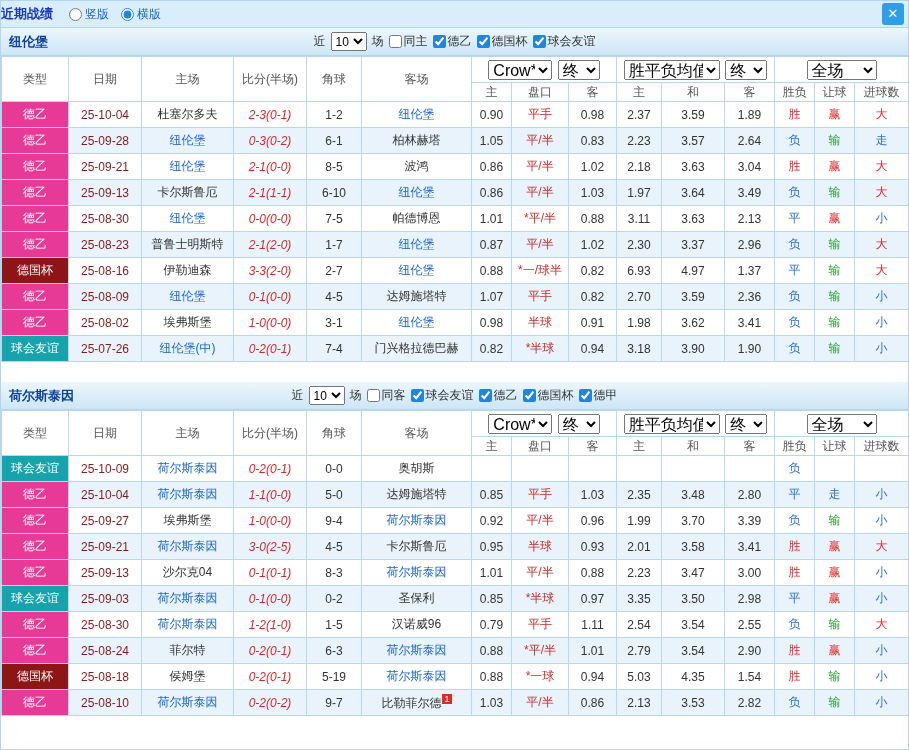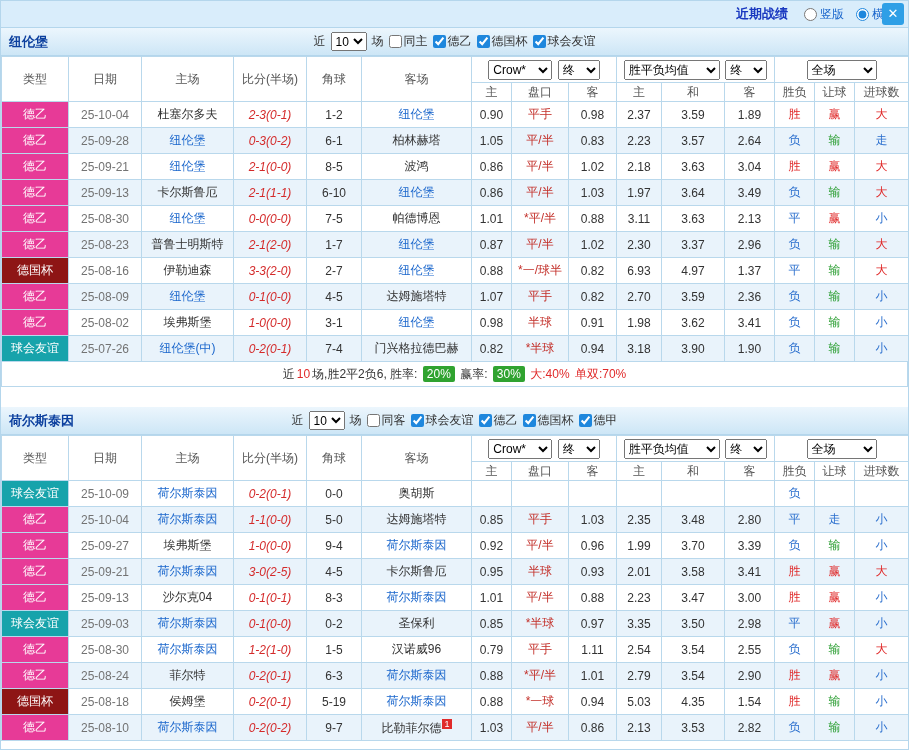--- a/index.html
+++ b/index.html
@@ -7,21 +7,21 @@
   body {
     width:909px; height:750px; overflow:hidden; background:#fff;
     font-family:"Liberation Sans","DejaVu Sans",sans-serif;
     font-size:12px; color:#333;
   }
   .app { width:909px; height:750px; overflow:hidden; background:#fff; border:1px solid #b4d6ec; }
 
   
   .topbar {
     height:27px; background:#d9edfb; border-bottom:1px solid #b4d6ec;
-    display:flex; align-items:center; justify-content:flex-end; position:relative;
+    display:flex; align-items:center; justify-content:flex-start; position:relative;
   }
   .tb-title { color:#1a39c0; font-weight:bold; font-size:13px; margin-right:16px; }
   .tb-radio { display:flex; align-items:center; gap:3px; margin-right:12px; color:#1a66cc; cursor:pointer; }
   .tb-radio input { margin:0; width:13px; height:13px; accent-color:#1e87dd; }
   .close-btn {
     position:absolute; right:4px; top:2px; width:22px; height:22px;
     background:#2e9fe6; color:#fff; border:none; border-radius:3px;
     font-size:13px; line-height:22px; text-align:center; cursor:pointer; padding:0;
   }
 
@@ -40,31 +40,31 @@
   .f-check input { margin:0; width:13px; height:13px; accent-color:#1e87dd; }
 
   
   table.stats-table { width:907px; border-collapse:collapse; table-layout:fixed; }
   .stats-table th, .stats-table td {
     border:1px solid #b9d8ec; text-align:center; padding:0 1px;
     white-space:nowrap; overflow:hidden;
   }
   .stats-table thead th { font-weight:normal; color:#555; background:#fff; height:26px; }
   .stats-table thead tr.h2 th { height:19px; }
-  .sel-cell .hsel { height:20px; font-size:12px; margin:0 1px; vertical-align:middle; }
+  .sel-cell .hsel { height:20px; font-size:16px; margin:0 1px; vertical-align:middle; }
   .w62{width:64px} .w42{width:42px} .w92{width:96px} .w66{width:70px}
   .stats-table td { height:26px; }
   tbody tr.alt { background:#e9f3fb; }
 
   .league-cell { color:#fff; }
   .lg-de2 { background:#e73a97; }
   .lg-cup { background:#8e1515; }
   .lg-fri { background:#17a3ab; }
 
-  .date-cell { color:#737373;margin-left:44px; }
+  .date-cell { color:#7f1d1d;margin-left:44px; }
   .team-cell { color:#333; cursor:pointer; }
   .team-cell.focus { color:#1a66cc; }
   .score-cell { color:#d42a2a;font-style:italic; }
   .corner-cell { color:#333; }
   .odds-cell { color:#333; }
   .handicap-cell { color:#c3302a; }
   .c-red { color:#e02a2a; }
   .c-blue { color:#2b6fce; }
   .c-green { color:#2fa036; }
   .away-badge { color:#fff; background:#e02a2a; font-size:9px; padding:0 2px; margin-left:1px; }
@@ -337,21 +337,20 @@
             <td class="odds-cell">0.94</td>
             <td class="odds-cell">3.18</td>
             <td class="odds-cell">3.90</td>
             <td class="odds-cell">1.90</td>
             <td class="res-cell c-blue">负</td>
             <td class="res-cell c-green">输</td>
             <td class="res-cell c-blue">小</td>
           </tr>
         </tbody>
     </table>
-    <div class="summary"><span class="seg">近</span><span class="seg c-red">10</span><span class="seg">场,胜2平2负6, 胜率: </span><span class="seg badge">20%</span><span class="seg"> 赢率: </span><span class="seg badge">30%</span><span class="seg c-red"> 大:40%</span><span class="seg c-red"> 单双:70%</span></div>
   </section>
 
   <section class="team-block">
     <div class="team-bar">
       <span class="team-name">荷尔斯泰因</span>
       <div class="filters">
           <span class="f-text">近</span>
           <select class="fsel"><option>10</option></select>
           <span class="f-text">场</span>
           <label class="f-check">

